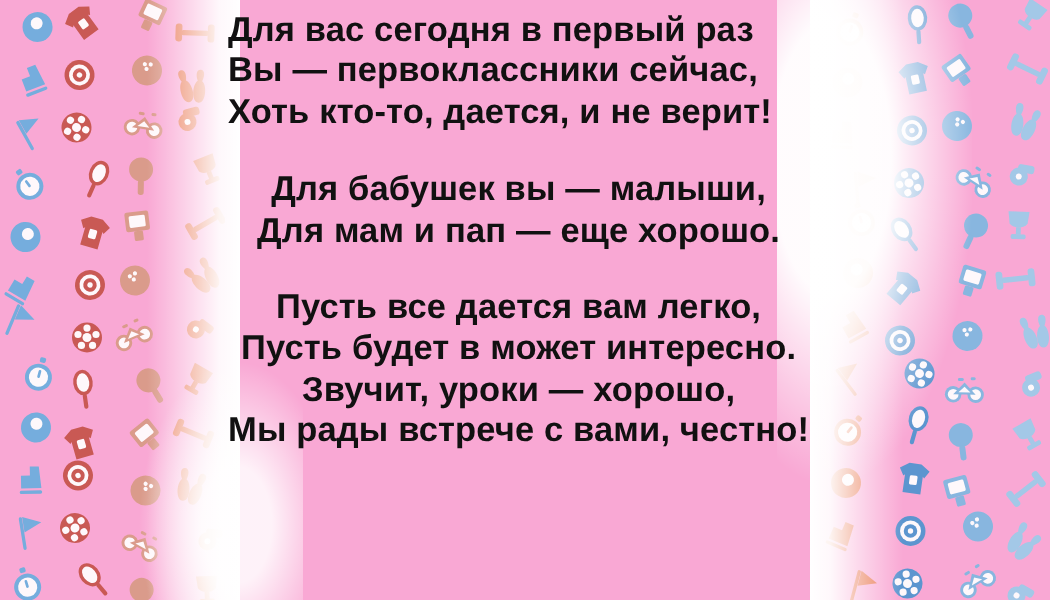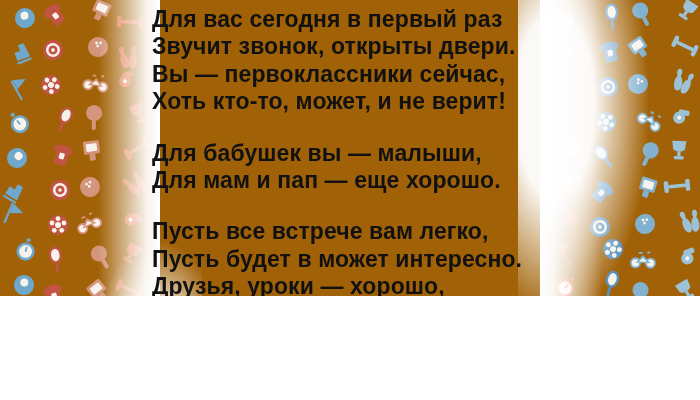--- a/index.html
+++ b/index.html
@@ -1,17 +1,17 @@
 <!DOCTYPE html>
 <html><head>
 <meta charset="utf-8">
 <style>
   html,body{margin:0;padding:0;background:#fff;}
   .stage{
-    position:relative;width:700px;height:296px;overflow:hidden;background:#a16207;
+    position:relative;width:700px;height:400px;overflow:hidden;background:#f9a8d4;
     font-family:"Liberation Sans","DejaVu Sans",sans-serif;
   }
   .side{position:absolute;top:0;height:400px;width:150px;}
   .side.left{left:0;}
   .side.right{right:0;}
   .side use{opacity:.92;}
   .fade{position:absolute;top:0;height:400px;pointer-events:none;}
   .fade-left{left:98px;width:62px;background:linear-gradient(to right,rgba(255,255,255,0),rgba(255,255,255,.92) 78%,#fff);}
   .fade-right{right:98px;width:62px;background:linear-gradient(to left,rgba(255,255,255,0),rgba(255,255,255,.92) 78%,#fff);}
   .blob-right{
@@ -20,21 +20,21 @@
   }
   .blob-left{
     position:absolute;left:92px;top:240px;width:110px;height:220px;pointer-events:none;
     background:radial-gradient(ellipse at 60% 50%,rgba(255,255,255,.85) 25%,rgba(255,255,255,0) 70%);
   }
   .poem{
     position:absolute;left:152px;top:0;padding-top:6px;z-index:3;
     font-weight:700;font-size:23px;line-height:27.4px;color:#111;
     letter-spacing:.1px;white-space:nowrap;
   }
-  .stanza + .stanza{margin-top:24px;}
+  .stanza + .stanza{margin-top:24px;text-align:center;}
   .poem p{margin:0;}
   .defs-holder{position:absolute;width:0;height:0;overflow:hidden;}
 </style>
 </head>
 <body>
 
 <div class="stage">
 
   <svg class="defs-holder" aria-hidden="true">
     <defs>
@@ -230,27 +230,27 @@
     </svg>
 
   <div class="fade fade-left"></div>
   <div class="fade fade-right"></div>
   <div class="blob-right"></div>
   <div class="blob-left"></div>
 
   <main class="poem" style="color: rgb(17, 17, 17);">
     <div class="stanza">
       <p>Для вас сегодня в первый раз</p>
-      <p>Звучит звонок, открыты двери.</p>
       <p>Вы — первоклассники сейчас,</p>
-      <p>Хоть кто-то, может, и не верит!</p>
+      <p>Хоть кто-то, дается, и не верит!</p>
     </div>
     <div class="stanza">
       <p>Для бабушек вы — малыши,</p>
       <p>Для мам и пап — еще хорошо.</p>
     </div>
     <div class="stanza">
-      <p>Пусть все встрече вам легко,</p>
+      <p>Пусть все дается вам легко,</p>
       <p>Пусть будет в может интересно.</p>
-      <p>Друзья, уроки — хорошо,</p>
+      <p>Звучит, уроки — хорошо,</p>
+      <p>Мы рады встрече с вами, честно!</p>
     </div>
   </main>
 </div>
 
 </body></html>

